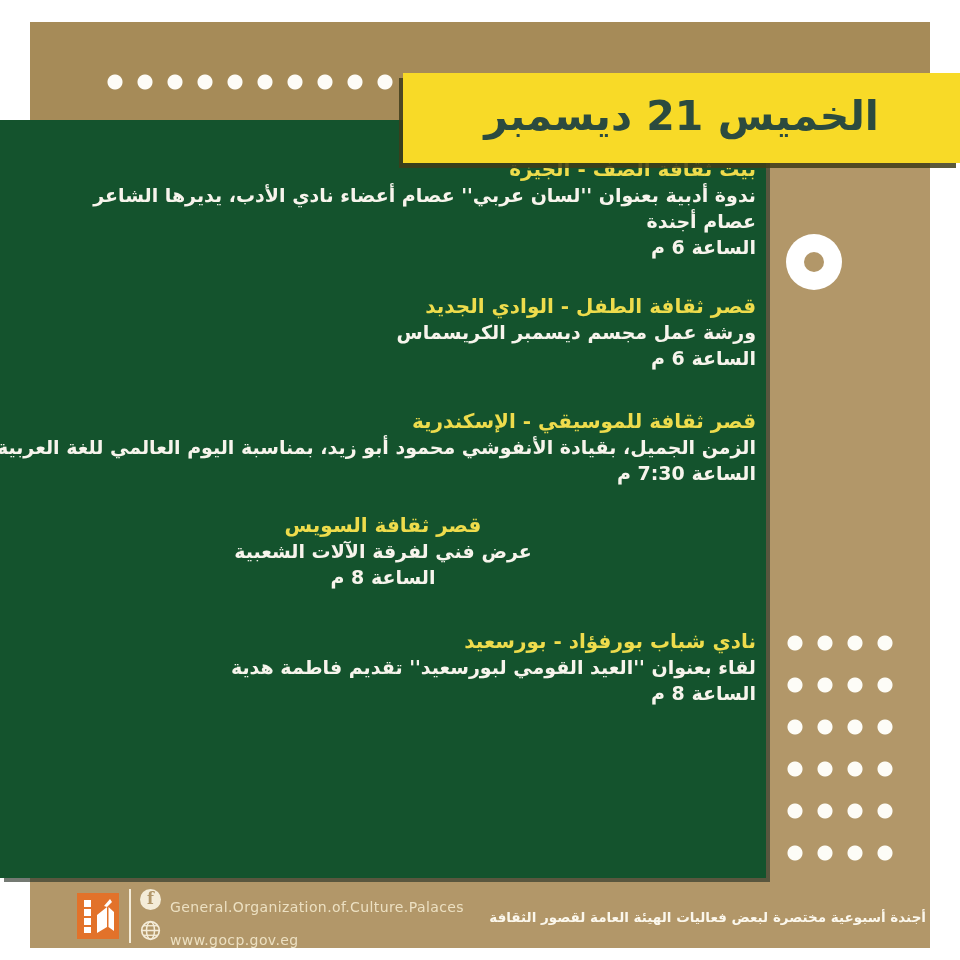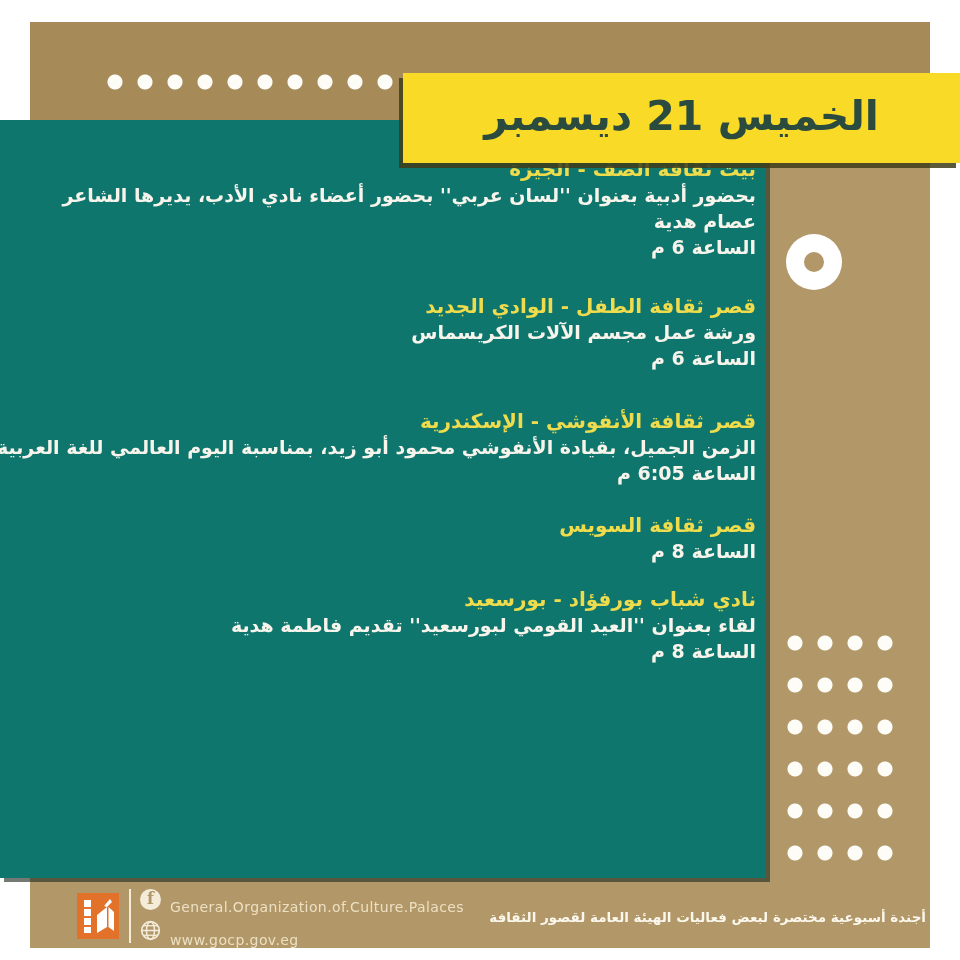--- a/index.html
+++ b/index.html
@@ -34,38 +34,38 @@
   }
   .banner-label {
     direction: rtl;
     font-size: 41px; font-weight: bold; color: #2c4b3f;
     letter-spacing: 1px;
     padding-bottom: 4px;
   }
   
   .panel {
     position: absolute; left: 0; top: 120px; width: 766px; height: 758px;
-    background: #0f766e;
+    background: #14532d;
     box-shadow: 4px 4px 0 rgba(42,50,40,0.65);
     direction: rtl;
     padding: 36px 10px 0 10px;
   }
   .event { text-align: right; }
   .event .venue {
     color: #eedc4c; font-weight: bold; font-size: 20px; line-height: 26px;
     white-space: nowrap;
   }
   .event .line {
     color: #f7f4ec; font-weight: bold; font-size: 19px; line-height: 26px;
     white-space: nowrap;
   }
   .event-1 { margin-bottom: 33px; }
   .event-2 { margin-bottom: 37px; text-align: right; }
   .event-3 { margin-bottom: 26px; }
-  .event-4 { margin-bottom: 22px; }
+  .event-4 { margin-bottom: 38px; text-align: center; }
   
   .donut {
     position: absolute; left: 786px; top: 234px; width: 56px; height: 56px;
     background: #ffffff; border-radius: 50%;
     display: flex; align-items: center; justify-content: center;
   }
   .donut-hole {
     width: 20px; height: 20px; border-radius: 50%; background: #b29769;
   }
   
@@ -106,36 +106,37 @@
 </head>
 <body>
 
 <div class="card"></div>
 <div class="top-band"></div>
 <div class="top-dots"></div>
 
 <div class="panel">
   <div class="event event-1">
     <div class="venue">بيت ثقافة الصف - الجيزة</div>
-    <div class="line">بحضور أدبية بعنوان ''لسان عربي'' بحضور أعضاء نادي الأدب، يديرها الشاعر</div>
-    <div class="line">عصام هدية</div>
+    <div class="line">ندوة أدبية بعنوان ''لسان عربي'' عصام أعضاء نادي الأدب، يديرها الشاعر</div>
+    <div class="line">عصام أجندة</div>
     <div class="line">الساعة 6 م</div>
   </div>
   <div class="event event-2">
     <div class="venue">قصر ثقافة الطفل - الوادي الجديد</div>
-    <div class="line">ورشة عمل مجسم الآلات الكريسماس</div>
+    <div class="line">ورشة عمل مجسم ديسمبر الكريسماس</div>
     <div class="line">الساعة 6 م</div>
   </div>
   <div class="event event-3">
-    <div class="venue">قصر ثقافة الأنفوشي - الإسكندرية</div>
+    <div class="venue">قصر ثقافة للموسيقي - الإسكندرية</div>
     <div class="line">الزمن الجميل، بقيادة الأنفوشي محمود أبو زيد، بمناسبة اليوم العالمي للغة العربية</div>
-    <div class="line">الساعة 6:05 م</div>
+    <div class="line">الساعة 7:30 م</div>
   </div>
   <div class="event event-4">
     <div class="venue">قصر ثقافة السويس</div>
+    <div class="line">عرض فني لفرقة الآلات الشعبية</div>
     <div class="line">الساعة 8 م</div>
   </div>
   <div class="event event-5">
     <div class="venue">نادي شباب بورفؤاد - بورسعيد</div>
     <div class="line">لقاء بعنوان ''العيد القومي لبورسعيد'' تقديم فاطمة هدية</div>
     <div class="line">الساعة 8 م</div>
   </div>
 </div>
 
 <div class="banner">

